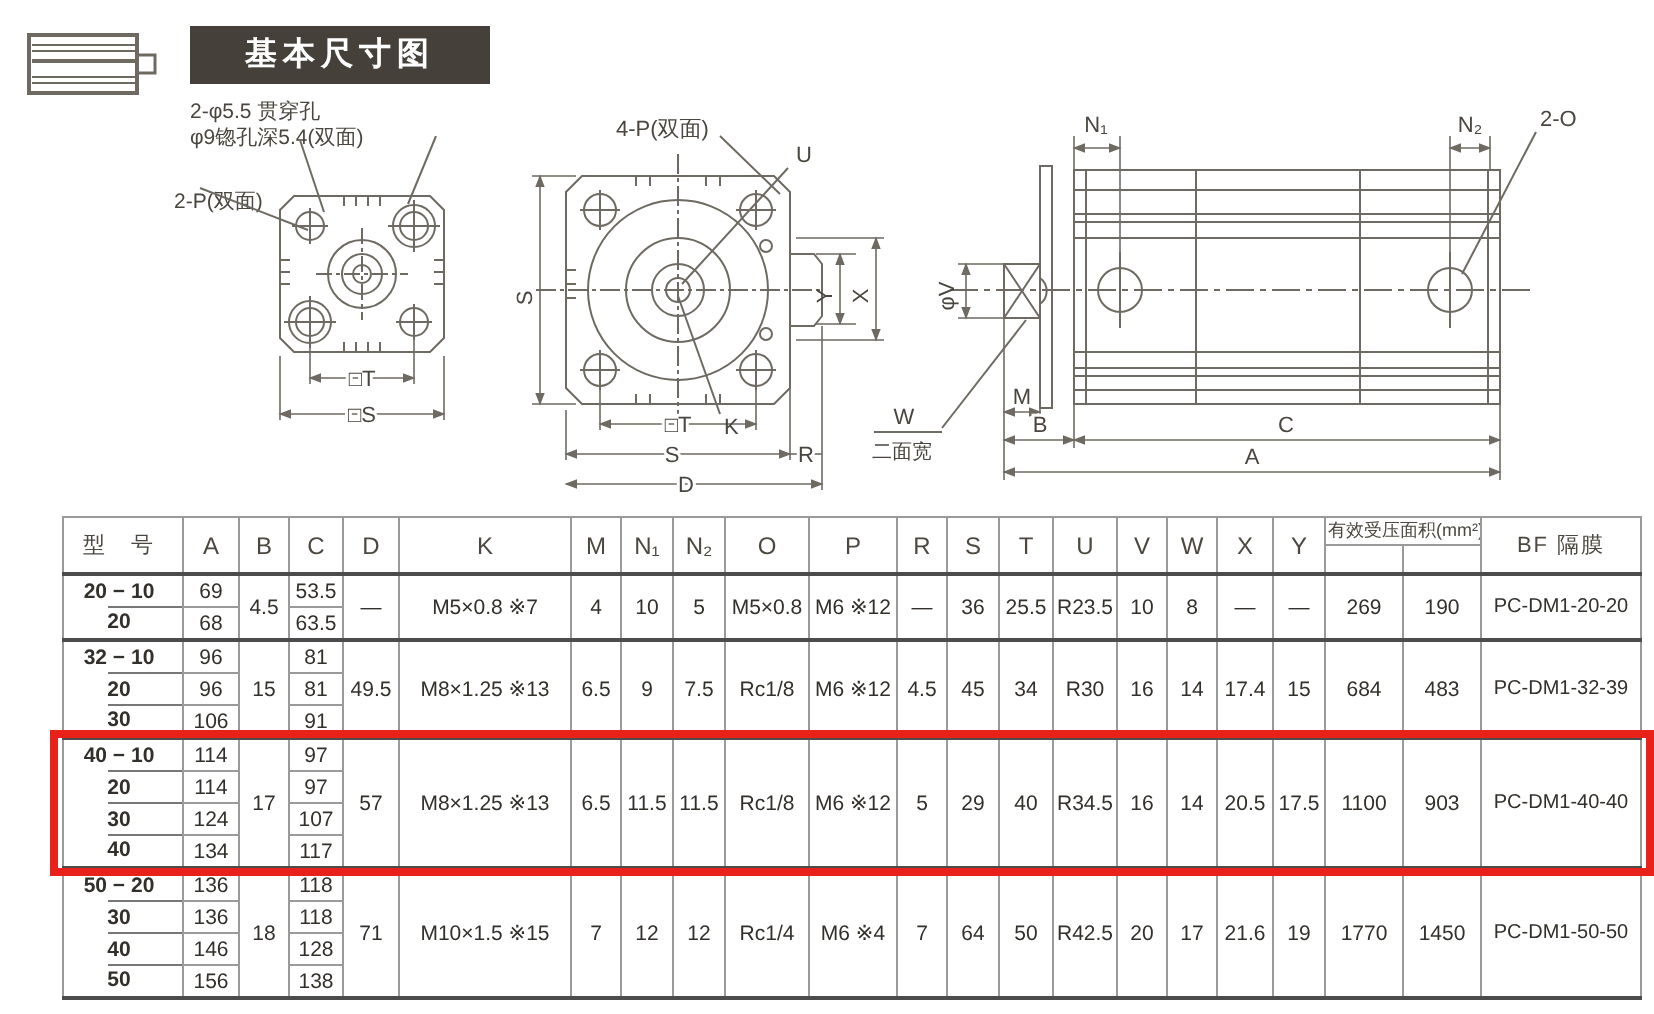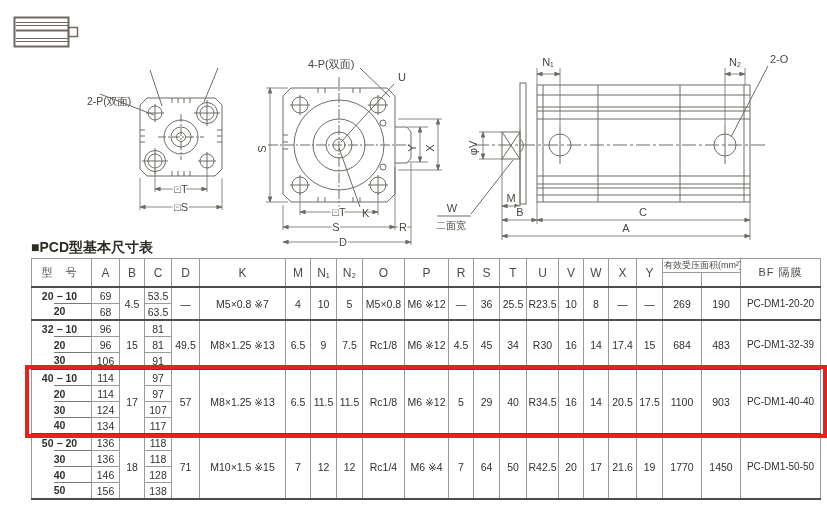--- a/index.html
+++ b/index.html
@@ -44,21 +44,28 @@
       <rect x="1.5" y="3.5" width="54" height="29" stroke-width="2"></rect>
       <line x1="3" y1="8.5" x2="55" y2="8.5"></line>
       <line x1="3" y1="11.5" x2="55" y2="11.5"></line>
       <line x1="3" y1="16.5" x2="55" y2="16.5" stroke-width="2"></line>
       <line x1="3" y1="24.5" x2="55" y2="24.5"></line>
       <line x1="3" y1="27.5" x2="55" y2="27.5"></line>
       <rect x="55.5" y="13.5" width="9" height="9" stroke-width="1.5"></rect>
     </g>
   </svg>
 
-
+  <div id="title-bar" class="abs">
+    <span>基本尺寸图</span>
+  </div>
+
+  <div id="note-holes" class="abs note">
+    <div>2-φ5.5 贯穿孔</div>
+    <div>φ9锪孔深5.4(双面)</div>
+  </div>
   <div id="note-2p" class="abs note">
     <span>2-P(双面)</span>
   </div>
 
   <svg class="abs" style="left:98px;top:68px" width="160" height="170" viewBox="0 0 160 170">
     <defs>
       <marker id="a1s" markerWidth="8" markerHeight="6" refX="1" refY="3" orient="auto">
           <path d="M8,0 L0,3 L8,6 z" fill="#6e6a62"></path>
         </marker>
       <marker id="a1e" markerWidth="8" markerHeight="6" refX="7" refY="3" orient="auto">
@@ -230,23 +237,20 @@
     <text x="345" y="15">2-O</text>
     <text x="52" y="100" transform="rotate(-90 52 100)" text-anchor="middle">φV</text>
     <text x="27" y="164" text-anchor="middle">W</text>
     <text x="26" y="181" text-anchor="middle" style="font-size:10px">二面宽</text>
     <text x="86" y="154" text-anchor="middle" class="halo">M</text>
     <text x="95" y="168" text-anchor="middle" class="halo">B</text>
     <text x="218" y="168" text-anchor="middle" class="halo">C</text>
     <text x="201" y="184" text-anchor="middle" class="halo">A</text>
   </svg>
 
-  <div id="table-title" class="abs">
-    <span>■PCD型基本尺寸表</span>
-  </div>
 
   <div id="table-wrap" class="abs">
     <table id="dims-table">
         <colgroup>
           <col style="width: 60px;">
           <col style="width: 28px;">
           <col style="width: 25px;">
           <col style="width: 27px;">
           <col style="width: 28px;">
           <col style="width: 86px;">

